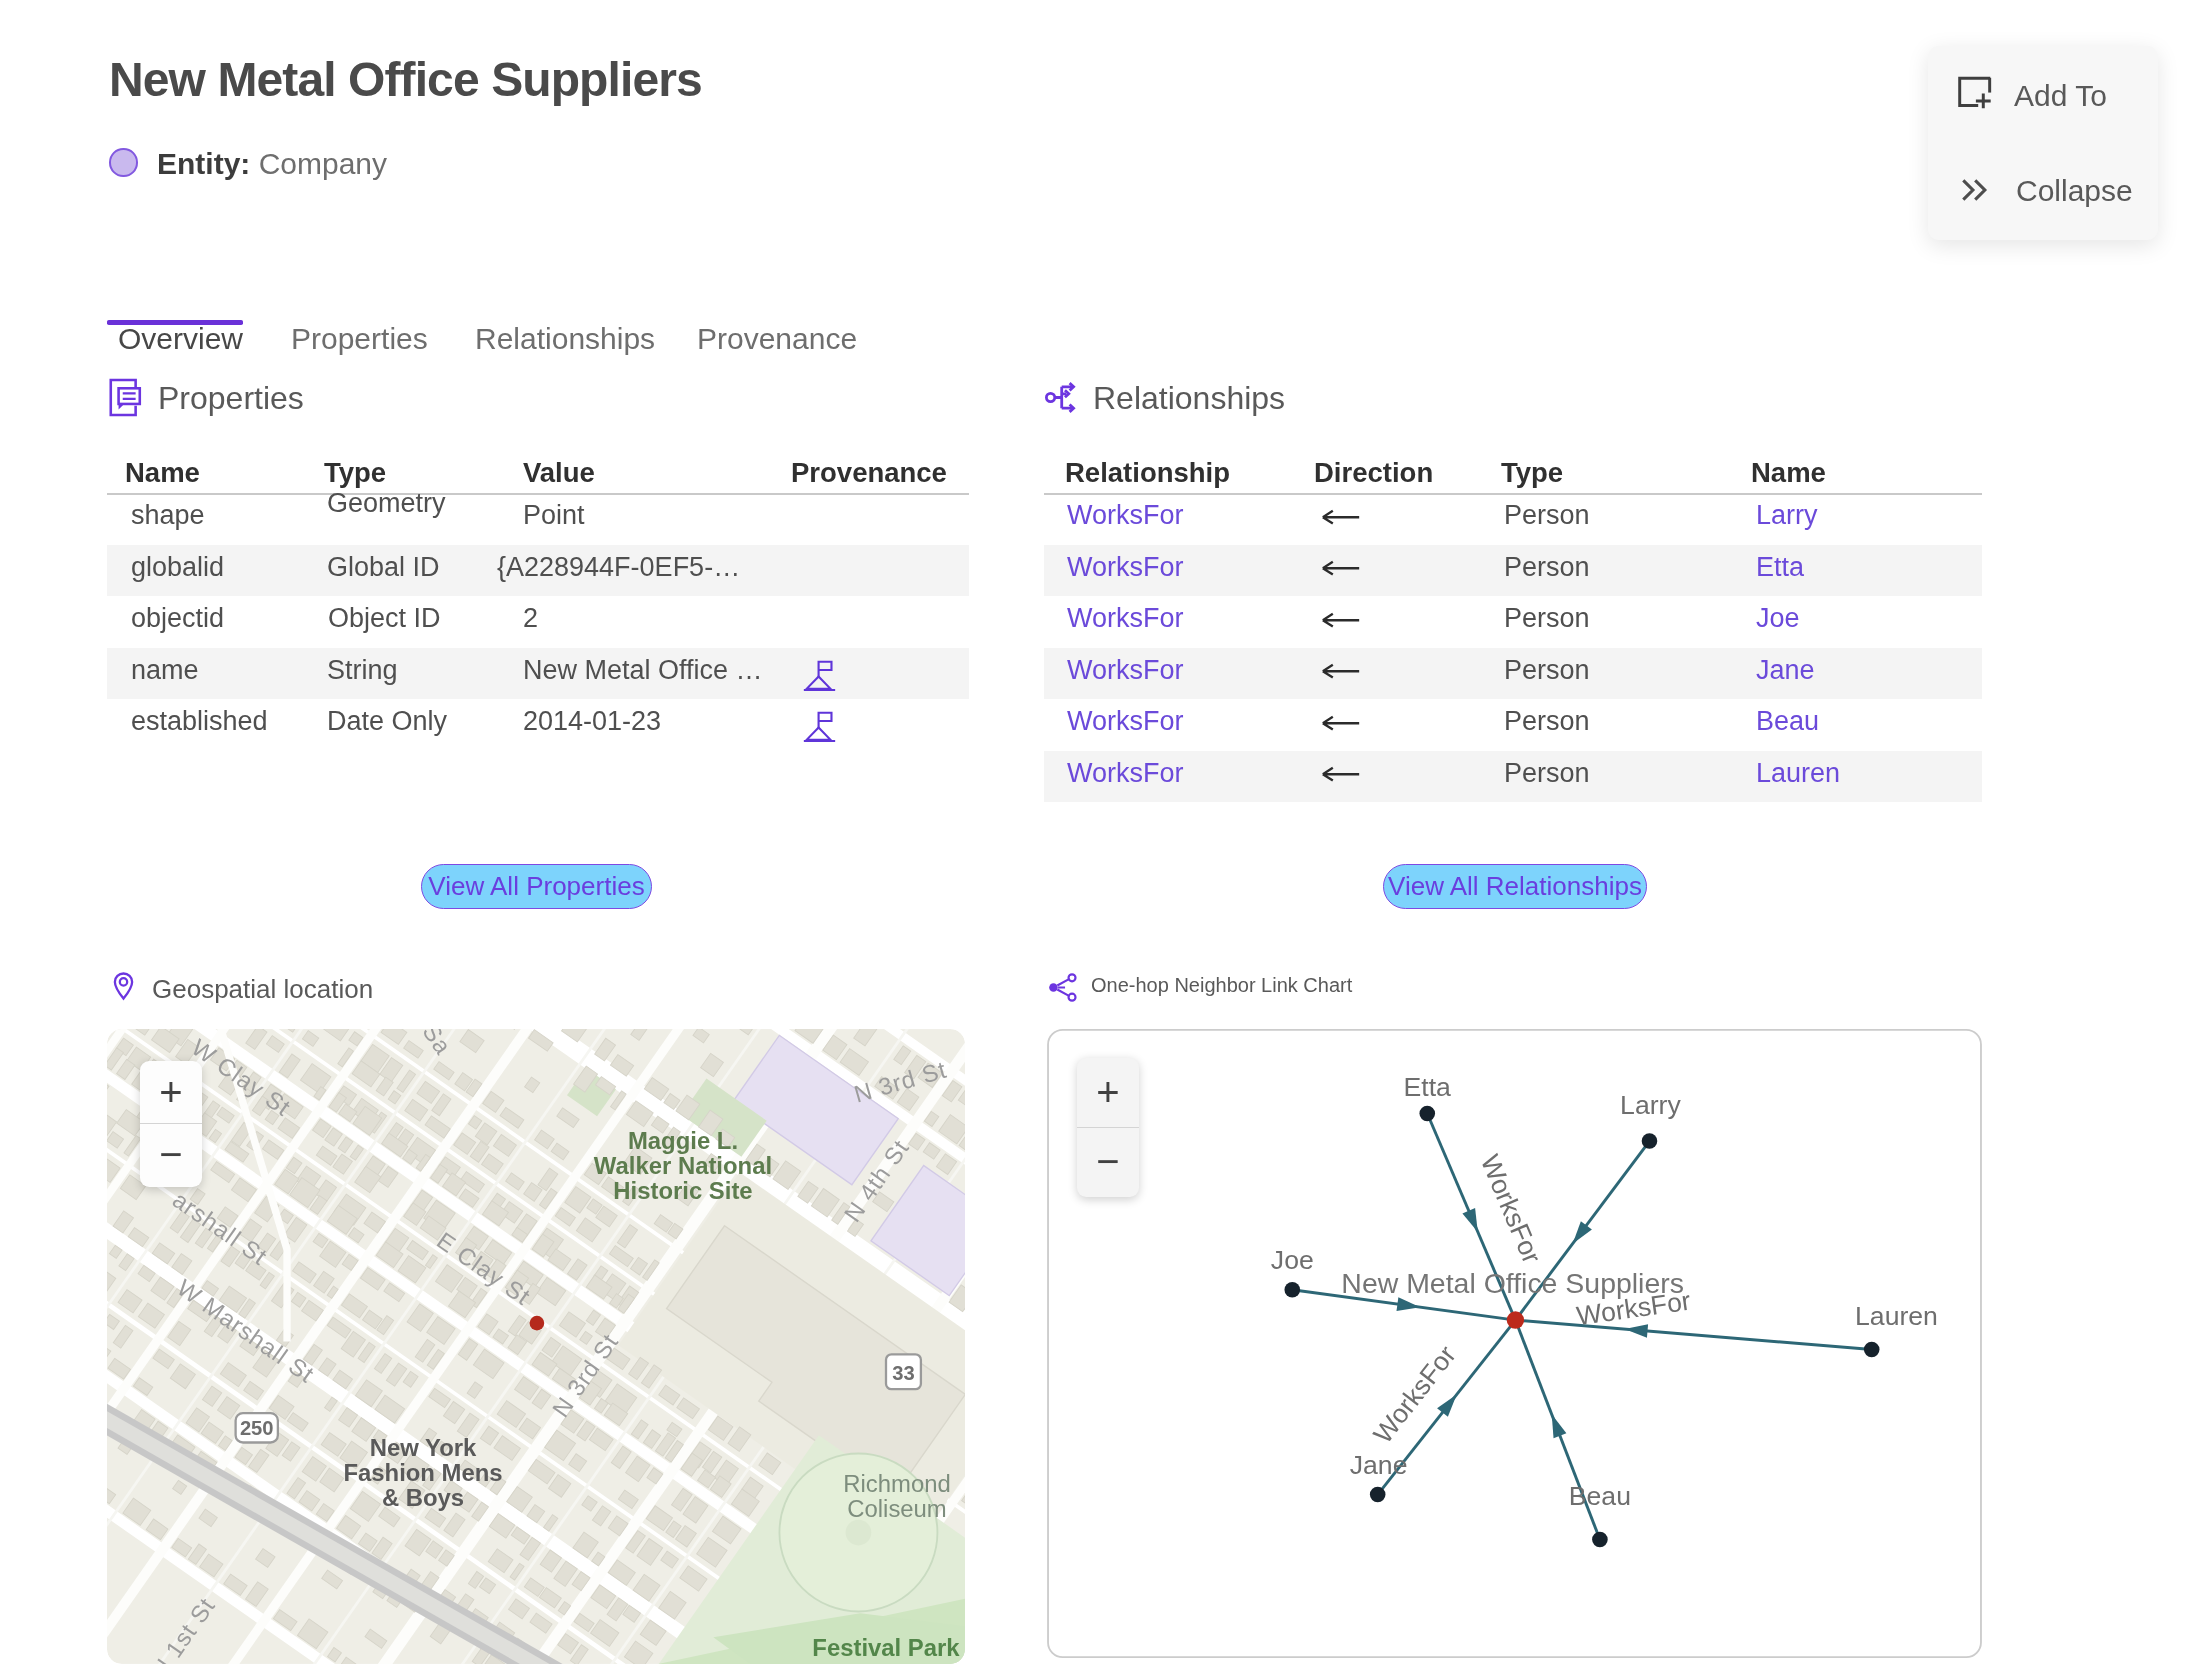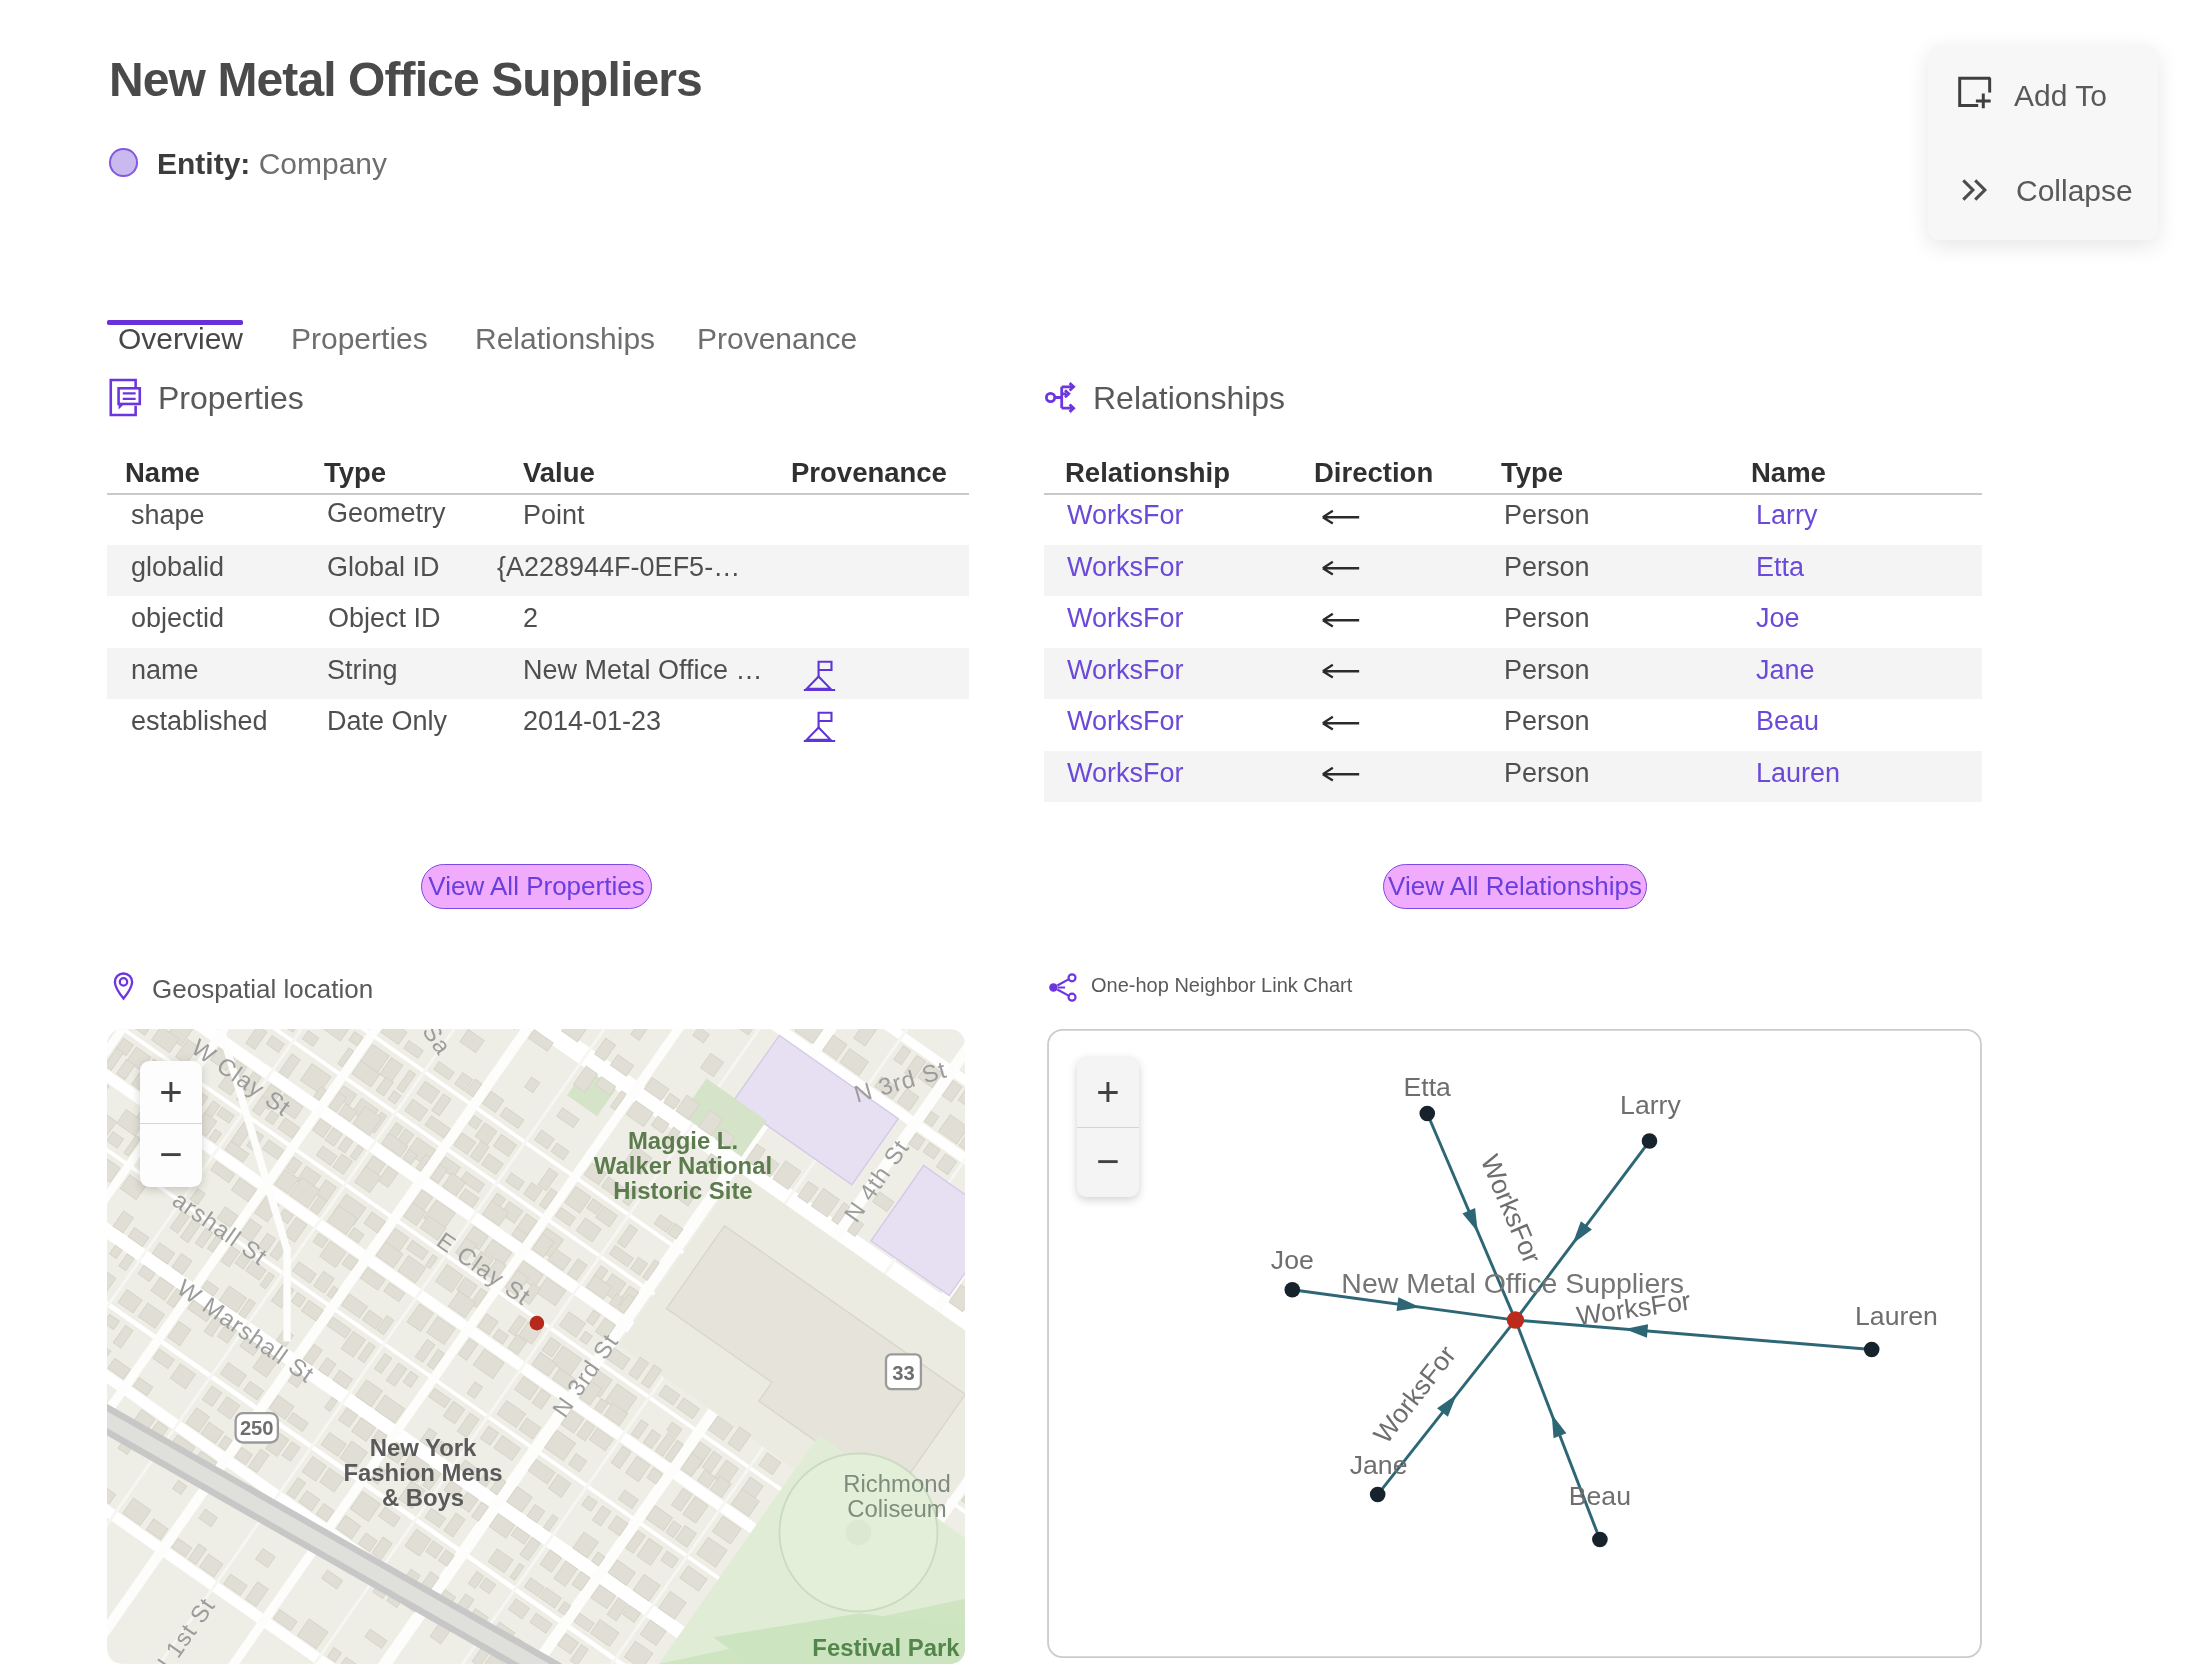--- a/index.html
+++ b/index.html
@@ -12,21 +12,21 @@
 .entlbl b { color:#3c3c3c; font-weight:700; }
 .tab { top:277px; font-size:30px; color:#6e6e6e;margin-top:45px; }
 .tab.active { color:#474747; }
 .tabline { left:107px; top:320px; width:136px; height:4.6px; background:#6a31d8; border-radius:1.8px; }
 .sechead { font-size:32px; color:#595959; }
 .th { font-size:27.5px; font-weight:700; color:#303030; }
 .td { font-size:27px; color:#4f4f4f; }
 .link { color:#6b4ada; }
 .stripe { background:#f4f4f4; }
 .rule { height:1.8px; background:#c9c9c9; }
-.pill { border:1.8px solid #7e49e2; border-radius:24px; color:#6a3ede; font-size:26px; display:flex; align-items:center; justify-content:center; background:#f0abfc; white-space:nowrap; }
+.pill { border:1.8px solid #7e49e2; border-radius:24px; color:#6a3ede; font-size:26px; display:flex; align-items:center; justify-content:center; background:#7dd3fc; white-space:nowrap; }
 .card-actions { left:1928px; top:46px; width:230px; height:194px; background:#f7f7f7; border-radius:11px; box-shadow:0 5.5px 22px rgba(0,0,0,0.10); }
 .act-txt { font-size:30px; color:#595959; }
 .zoomctl { width:62px; background:#fdfdfd; border-radius:9.2px; box-shadow:0 2.8px 9.2px rgba(0,0,0,0.18); }
 .zoomctl .zc { height:62px; display:flex; align-items:center; justify-content:center; font-size:40px; font-weight:300; color:#414141; }
 .zoomctl .zdiv { height:0.9px; background:#d4d4d4; margin:0 0px; }
 </style>
 </head>
 <body>
 <div id="page">
 <div class="abs title">New Metal Office Suppliers</div>
@@ -58,21 +58,21 @@
 </svg>
 <div class="abs sechead" style="left:158px; top:380px;">Properties</div>
 <div class="abs th" style="left:125px; top:457px;">Name</div>
 <div class="abs th" style="left:324px; top:457px;">Type</div>
 <div class="abs th" style="left:523px; top:457px;">Value</div>
 <div class="abs th" style="left:791px; top:457px;">Provenance</div>
 <div class="abs rule" style="left:107px; top:493px; width:862px;"></div>
 <div class="abs stripe" style="left:107px; top:545px; width:862px; height:51px;"></div>
 <div class="abs stripe" style="left:107px; top:648px; width:862px; height:51px;"></div>
 <div class="abs td" style="left:131px; top:500px;">shape</div>
-    <div class="abs td" style="left:327px; top:498px;">Geometry</div>
+    <div class="abs td" style="left:327px; top:488px;">Geometry</div>
     <div class="abs td" style="left:523px; top:500px;">Point</div>
 <div class="abs td" style="left:131px; top:552px;">globalid</div>
     <div class="abs td" style="left:327px; top:552px;">Global ID</div>
     <div class="abs td" style="left:497px; top:552px;">{A228944F-0EF5-…</div>
 <div class="abs td" style="left:131px; top:603px;">objectid</div>
     <div class="abs td" style="left:328px; top:603px;">Object ID</div>
     <div class="abs td" style="left:523px; top:603px;">2</div>
 <div class="abs td" style="left:131px; top:655px;">name</div>
     <div class="abs td" style="left:327px; top:655px;">String</div>
     <div class="abs td" style="left:523px; top:655px;">New Metal Office …</div>

